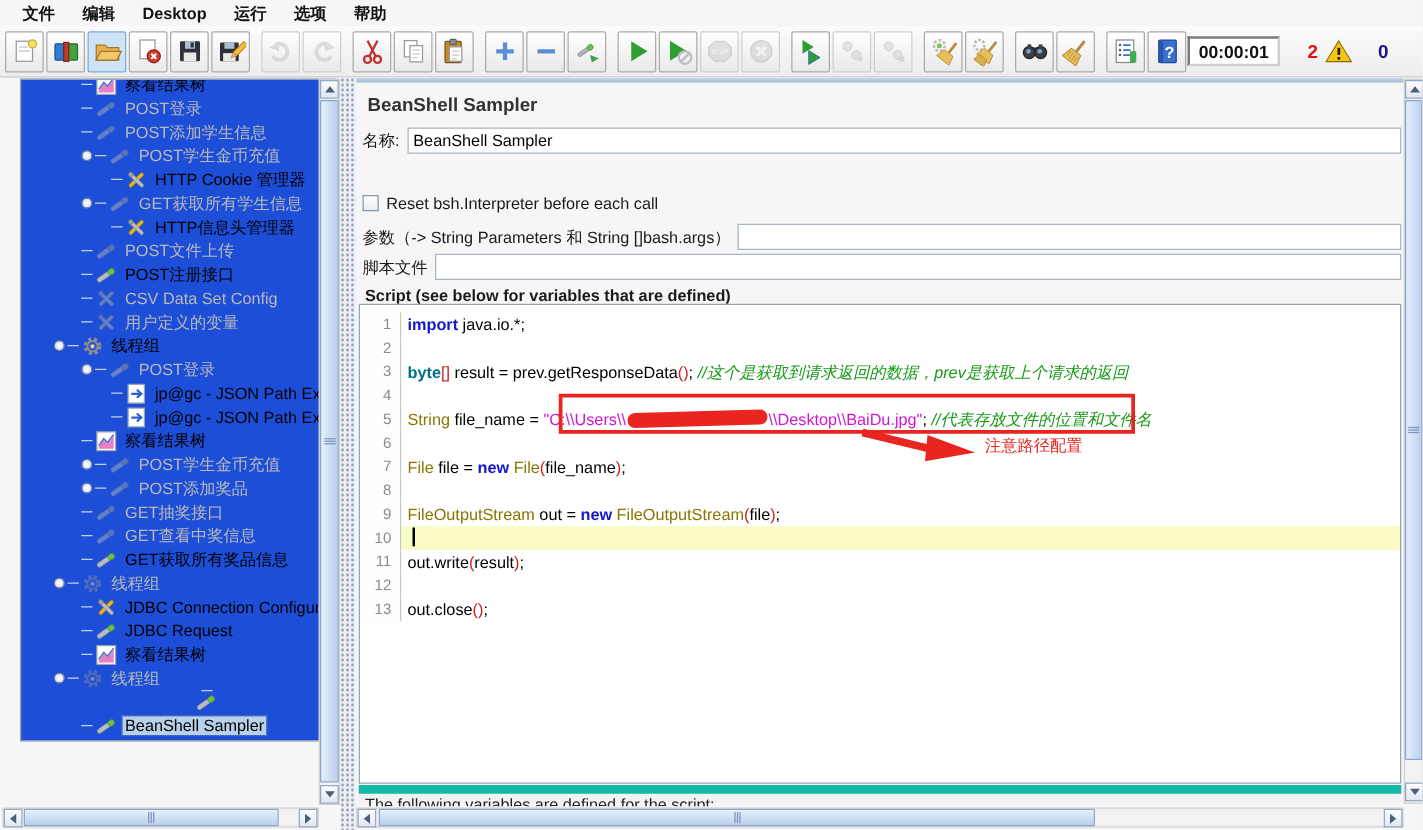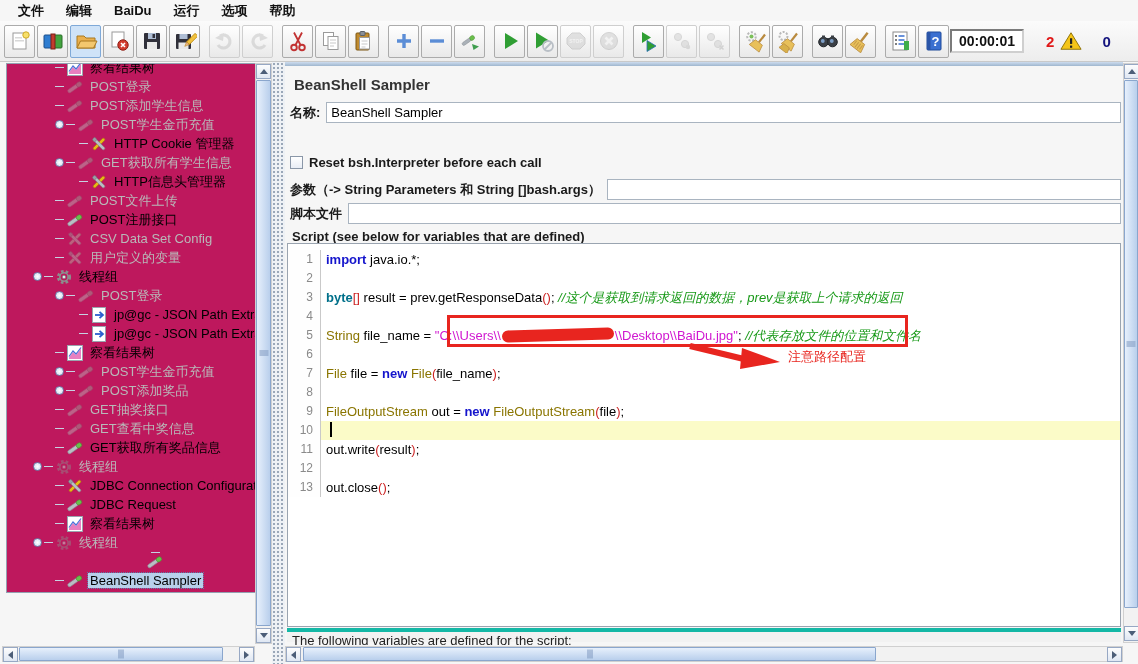--- a/index.html
+++ b/index.html
@@ -19,21 +19,21 @@
   .tb-btn.disabled svg { opacity:.55; filter:grayscale(1); }
   .tb-btn.highlighted { background:#cfe3f8; border-color:#7fa9d8; }
   .tb-sep { width:7px; height:33px; }
   #timer-box { margin-left:0; border:2px inset #cfcfcf; background:#fff; padding:2px 7px; font-weight:bold; color:#111; font-size:14px; }
   #error-area { display:flex; align-items:center; gap:6px; margin-left:22px; }
   #error-count { color:#e01818; font-weight:bold; font-size:15px; }
   #warn-icon svg { width:22px; height:22px; display:block; }
   #thread-count { color:#15157e; font-weight:bold; font-size:15px; margin-left:14px; }
 
   
-  #tree-panel { position:absolute; left:6px; top:63px; width:253px; height:530px; background:#be185d; border:1px solid #93a1b1; overflow:hidden; }
+  #tree-panel { position:absolute; left:16px; top:63px; width:253px; height:530px; background:#1d4ed8; border:1px solid #93a1b1; overflow:hidden; }
   #tree-scroll { margin-top:-6px; }
   .tree-row { height:19px; display:flex; align-items:center; white-space:nowrap; overflow:hidden; }
   .tree-row .dash { width:9px; height:0; border-top:1px solid #c6d2e2; margin-right:2px; flex:none; }
   .tree-knob { width:9px; height:9px; border:1px solid #6d7da8; border-radius:50%; background:radial-gradient(#ffffff,#c9d6ee); margin-right:2px; flex:none; }
   .tree-icon { width:18px; height:18px; margin-right:4px; flex:none; }
   .tree-icon svg { width:18px; height:18px; display:block; }
   .tree-label { font-size:13px; color:#000; padding:0 2px; }
   .tree-row.disabled .tree-label { color:#b9b9b9; }
   .tree-row.disabled .tree-icon { opacity:.45; filter:grayscale(.9); }
   .tree-row.selected .tree-label { background:#b8d0ea; outline:1px dotted #5b81ad; }
@@ -55,21 +55,21 @@
   .tri.right { border-top:4px solid transparent; border-bottom:4px solid transparent; border-left:5px solid #4c5e78; }
 
   
   #splitter { position:absolute; left:272px; top:62px; width:13px; height:602px; background-color:#eef1f5; background-image:radial-gradient(circle,#9aa7b8 1px,transparent 1.3px); background-size:4px 4px; }
 
   
   #main-panel { position:absolute; left:285px; top:62px; width:838px; height:583px; background:#f6f6f6; overflow:hidden; }
   #main-topstrip { position:absolute; left:0; top:0; width:100%; height:4px; background:linear-gradient(#cddcef,#9fb6ce); }
   #main-title { position:absolute; left:9px; top:14px; font-size:15px; font-weight:bold; color:#333; }
   .form-row { position:absolute; left:5px; right:2px; display:flex; align-items:center; }
-  .form-label { font-weight:bold; color:#1a1a1a; margin-right:6px; white-space:nowrap; }
+  .form-label { font-weight:normal; color:#1a1a1a; margin-right:6px; white-space:nowrap; }
   .form-input { flex:1; height:21px; border:1px solid #a9b4c0; background:#fff; font-family:"Liberation Sans",sans-serif; font-size:13px; padding:1px 4px; color:#000; }
   #row-name { top:40px; } #row-comment { top:65px; }
   #row-reset { top:93px; }
   #row-params { top:117px; } #row-scriptfile { top:141px; }
   #checkbox { width:13px; height:13px; border:1px solid #8a97a8; background:linear-gradient(#ffffff,#e8edf5); margin-right:6px; }
   #script-label { position:absolute; left:7px; top:167px; font-weight:bold; color:#1a1a1a; }
 
   
   #editor { position:absolute; left:2px; top:181px; width:834px; height:384px; background:#fff; border:1px solid #9aa4b0; overflow:hidden; }
   #code-lines { position:relative; padding-top:6px; }
@@ -82,31 +82,31 @@
   .tk-s { color:#d017d0; } .tk-m { color:#179917; font-style:italic; }
   .tk-p { color:#cc2222; }
   .redact { display:inline-block; width:112px; height:12px; background:#e8251f; border-radius:7px; margin:0 1px; transform:translateY(1px) rotate(-1.6deg); }
   .cursor-bar { display:inline-block; width:2px; height:15px; background:#000; margin-left:4px; }
 
   
   #anno-box { position:absolute; left:159px; top:71px; width:461px; height:32px; border:3px solid #e8251f; pointer-events:none; }
   #anno-arrow { position:absolute; left:398px; top:97px; width:100px; height:30px; pointer-events:none; }
   #anno-note { position:absolute; left:500px; top:104px; color:#e8251f; font-size:13px; }
 
-  #main-footer { position:absolute; left:2px; top:566px; width:834px; height:14px; background:#f2f2f2; border-top:4px solid #14b8a6; padding:1px 5px; color:#222; }
+  #main-footer { position:absolute; left:2px; top:566px; width:834px; height:14px; background:#f2f2f2; border-top:7px solid #14b8a6; padding:1px 5px; color:#222; }
 </style>
 </head>
 <body>
 
 <div id="app">
 
   <div id="menubar">
       <div class="menu-item">文件</div>
       <div class="menu-item">编辑</div>
-      <div class="menu-item">BaiDu</div>
+      <div class="menu-item">Desktop</div>
       <div class="menu-item">运行</div>
       <div class="menu-item">选项</div>
       <div class="menu-item">帮助</div>
     </div>
 
   <div id="toolbar">
       <div class="tb-btn">
         <span style="display: flex;">
           <svg viewBox="0 0 24 24">
             <rect x="5" y="4" width="13" height="16" fill="#fff" stroke="#9a9a9a"></rect>

